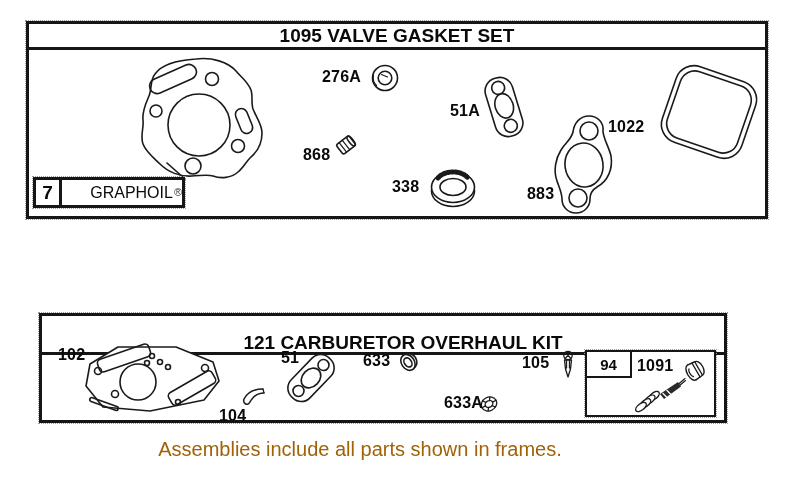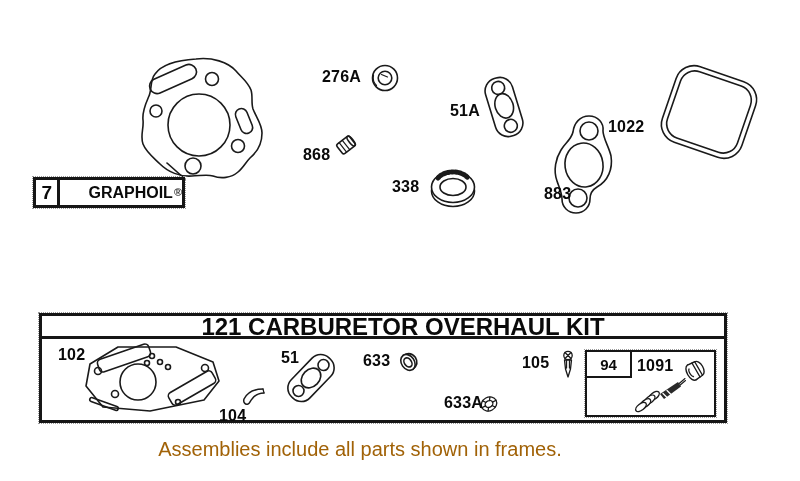--- a/index.html
+++ b/index.html
@@ -4,44 +4,47 @@
 <style>
   html,body{margin:0;padding:0;background:#fff;}
   #page{position:relative;width:800px;height:481px;background:#ffffff;overflow:hidden;
         font-family:"Liberation Sans",sans-serif;color:#0a0a0a;}
   .frame{position:absolute;border:3px solid #161616;outline:1px dotted #9a9a9a;box-sizing:border-box;}
   .frame-title{font-weight:bold;text-align:center;border-bottom:3px solid #161616;
                color:#0a0a0a;white-space:nowrap;overflow:hidden;}
   #valve-frame{left:26px;top:21px;width:742px;height:198px;}
   #valve-frame .frame-title{height:23px;line-height:24px;font-size:19px;}
   #carb-frame{left:39px;top:313px;width:688px;height:110px;}
-  #carb-frame .frame-title{height:20px;line-height:21px;font-size:24px;text-indent:40px;}
+  #carb-frame .frame-title{height:20px;line-height:21px;font-size:19px;text-indent:40px;margin-top:16px;}
   #diagram-art{position:absolute;left:0;top:0;pointer-events:none;}
   .part-label{position:absolute;font-weight:bold;font-size:16px;white-space:nowrap;
               color:#0a0a0a;letter-spacing:0.2px;}
   #tag-box{position:absolute;left:33px;top:177px;width:152px;height:31px;border:3px solid #161616;
            outline:1px dotted #9a9a9a;box-sizing:border-box;display:flex;background:#fff;}
   #tag-num{width:31px;border-right:3px solid #161616;display:flex;align-items:center;
            justify-content:center;font-weight:bold;font-size:19px;}
   #tag-name{flex:1;display:flex;align-items:center;justify-content:center;
-            font-weight:bold;font-size:16px;padding-left:28px;}
+            font-weight:normal;font-size:16px;padding-left:28px;}
   #tag-name .reg{font-size:11px;margin-left:1px;transform:translateY(-1px);color:#333;}
   #sub-frame{position:absolute;left:585px;top:350px;width:131px;height:67px;
              border:2px solid #161616;outline:1px dotted #9a9a9a;box-sizing:border-box;background:#fff;}
   #sub-label-box{position:absolute;left:585px;top:350px;width:47px;height:28px;border:2px solid #161616;
                  box-sizing:border-box;background:#fff;display:flex;align-items:center;
                  justify-content:center;font-weight:bold;font-size:15px;}
   #caption{position:absolute;left:130px;top:438px;width:460px;text-align:center;
            font-size:20px;color:#a16207;}
 </style>
 </head>
 <body>
 
 <div id="page">
 
+  <div class="frame" id="valve-frame">
+    <div class="frame-title">1095 VALVE GASKET SET</div>
+  </div>
 
   <div class="frame" id="carb-frame">
     <div class="frame-title">121 CARBURETOR OVERHAUL KIT</div>
   </div>
 
   <div id="sub-frame"></div>
 
   <svg id="diagram-art" width="800" height="481" viewBox="0 0 800 481">
     <g stroke="#1a1a1a" stroke-width="1.6" fill="none" stroke-linecap="round" stroke-linejoin="round">
 
@@ -179,21 +182,21 @@
   </div>
 
   <div id="sub-label-box">
     <span>94</span>
   </div>
 
   <div class="part-label" style="left:322px;top:68px;">276A</div>
   <div class="part-label" style="left:303px;top:146px;">868</div>
   <div class="part-label" style="left:392px;top:178px;">338</div>
   <div class="part-label" style="left:450px;top:102px;">51A</div>
-  <div class="part-label" style="left:544px;top:185px;">883</div>
+  <div class="part-label" style="left:527px;top:185px;">883</div>
   <div class="part-label" style="left:608px;top:118px;">1022</div>
 
   <div class="part-label" style="left:58px;top:346px;">102</div>
   <div class="part-label" style="left:203px;top:407px;margin-left:16px;">104</div>
   <div class="part-label" style="left:281px;top:349px;">51</div>
   <div class="part-label" style="left:363px;top:352px;">633</div>
   <div class="part-label" style="left:522px;top:354px;">105</div>
   <div class="part-label" style="left:428px;top:394px;margin-left:16px;">633A</div>
   <div class="part-label" style="left:637px;top:357px;">1091</div>
 

